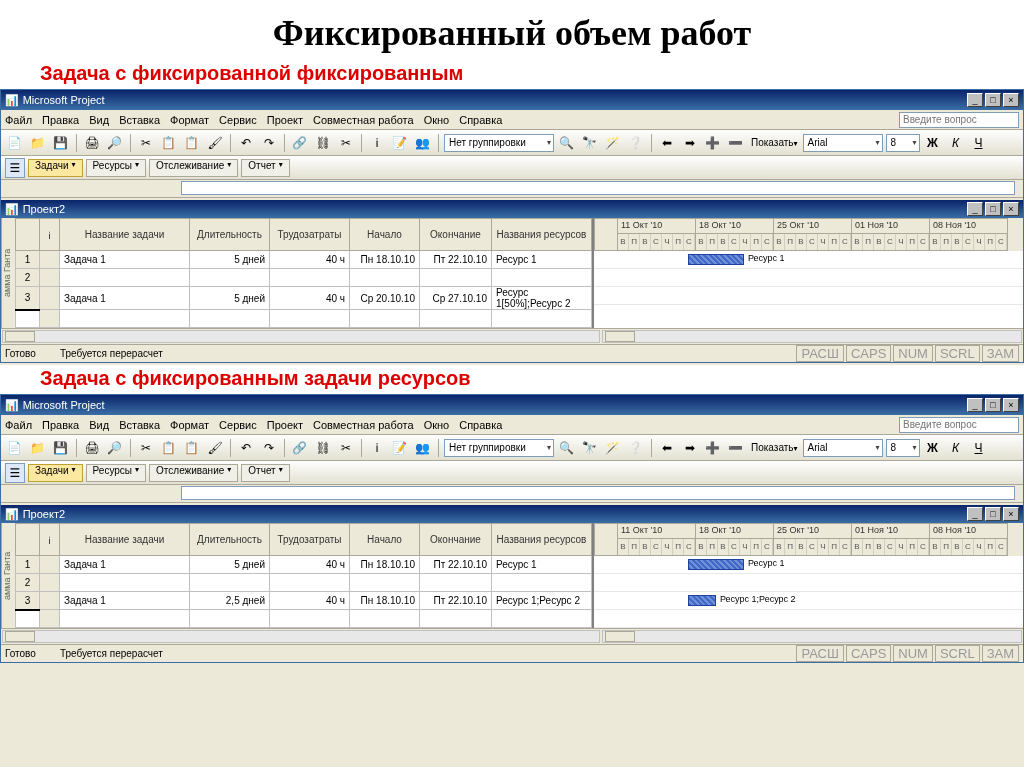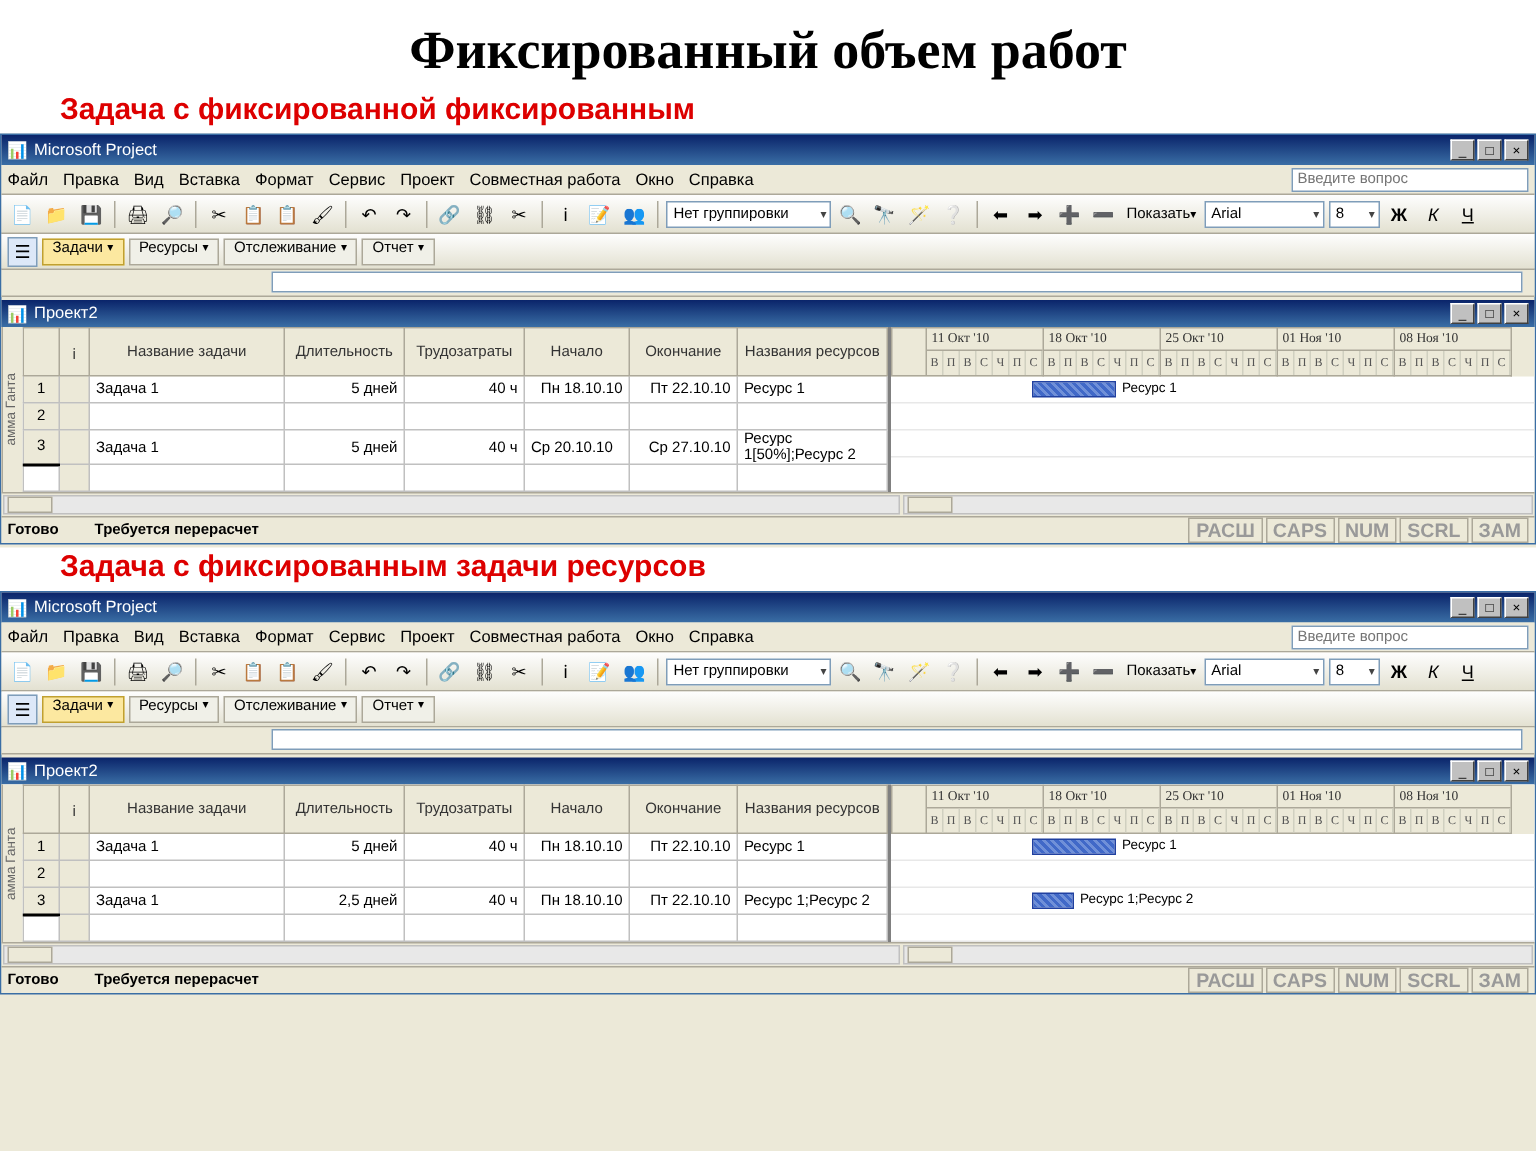--- a/index.html
+++ b/index.html
@@ -6,21 +6,21 @@
 body { font-family: Tahoma, Arial, sans-serif; font-size: 11px; background: #ece9d8; width: 1024px; }
 .slide-title { font-family: "Times New Roman", serif; font-weight: bold; font-size: 36px; text-align: center; padding: 12px 0 6px; background: #fff; }
 .section-title { font-family: Arial, sans-serif; font-weight: bold; font-size: 20px; color: #d00; padding: 2px 40px 4px; background: #fff; }
 .app-window { border: 1px solid #3a6ea5; margin-bottom: 2px; }
 .titlebar { background: linear-gradient(#0a246a, #3a6ea5); color: #fff; display: flex; align-items: center; height: 20px; padding: 0 4px; font-size: 11px; }
 .titlebar .title { flex: 1; }
 .win-btns { display: flex; gap: 2px; }
 .win-btn { width: 16px; height: 14px; background: #c0c0c0; border: 1px solid #fff; border-right-color: #404040; border-bottom-color: #404040; font-size: 9px; text-align: center; line-height: 12px; color: #000; }
 .menubar { background: #ece9d8; display: flex; align-items: center; height: 20px; padding: 0 4px; gap: 10px; border-bottom: 1px solid #aca899; }
 .menubar .mi { color: #000; }
-.help-box { margin-left: auto; width: 158px; height: 16px; background: #fff; border: 1px solid #7f9db9; color: #999; padding: 0 3px; font-size: 10px; }
+.help-box { margin-left: auto; width: 120px; height: 16px; background: #fff; border: 1px solid #7f9db9; color: #999; padding: 0 3px; font-size: 10px; }
 .toolbar { background: linear-gradient(#fefefe, #e3e1d1); display: flex; align-items: center; height: 26px; padding: 0 4px; gap: 3px; border-bottom: 1px solid #aca899; }
 .tbtn { width: 20px; height: 20px; border: 1px solid transparent; display: inline-flex; align-items: center; justify-content: center; font-size: 12px; }
 .tsep { width: 1px; height: 18px; background: #aca899; margin: 0 2px; }
 .tcombo { height: 18px; border: 1px solid #7f9db9; background: #fff; padding: 0 14px 0 4px; font-size: 10px; position: relative; display: inline-flex; align-items: center; }
 .tcombo::after { content: "▾"; position: absolute; right: 2px; font-size: 8px; color: #444; }
 .ttext { font-size: 10px; padding: 0 2px; }
 .toolbar2 { background: linear-gradient(#fefefe, #e3e1d1); display: flex; align-items: center; height: 24px; padding: 0 4px; gap: 3px; border-bottom: 1px solid #aca899; }
 .pillbtn { height: 18px; padding: 0 6px; border: 1px solid #aca899; background: #f0f0e8; font-size: 10px; display: inline-flex; gap: 3px; }
 .pillbtn.active { background: #fce8a0; border-color: #c0a030; }
 .editrow { background: #ece9d8; height: 18px; border-bottom: 1px solid #aca899; display: flex; padding-left: 180px;}
@@ -29,30 +29,30 @@
 .doc-titlebar .title { flex: 1; }
 .grid-area { display: flex; background: #fff; }
 .left-grid { border-right: 2px solid #808080; }
 .gantt-label { width: 14px; background: #ece9d8; writing-mode: vertical-rl; text-align: center; font-size: 9px; color: #666; border-right: 1px solid #aca899; padding: 4px 0; transform: rotate(180deg); }
 table.sheet { border-collapse: collapse; font-size: 10px; }
 table.sheet th { background: #ece9d8; border: 1px solid #aca899; height: 32px; font-weight: normal; color: #333; padding: 0 4px; }
 table.sheet td { border: 1px solid #c0c0c0; height: 18px; padding: 0 4px; background: #fff; }
 table.sheet .rowhdr { background: #ece9d8; text-align: center; width: 24px; }
 table.sheet .ico { width: 20px; background: #ece9d8; text-align:center; color:#2a6; }
 .right-gantt { flex: 1; overflow: hidden; position: relative; }
-.timehdr { display: flex; background: #ece9d8; font-family: Liberation Serif, serif; }
+.timehdr { display: flex; background: #ece9d8; }
 .weekcol { border: 1px solid #aca899; border-left: none; font-size: 9px; }
 .weekcol .wtop { height: 15px; border-bottom: 1px solid #aca899; padding: 1px 3px; color: #333; }
 .weekcol .wbot { height: 16px; display: flex; }
 .weekcol .dcell { flex:1; border-right: 1px solid #d0d0c0; text-align: center; color: #555; font-size: 8px; line-height: 16px; }
 .gantt-rows { position: relative; }
 .gantt-row { height: 18px; border-bottom: 1px solid #e8e8e8; position: relative; }
 .bar { position: absolute; height: 11px; top: 3px; background: repeating-linear-gradient(45deg,#4169c8,#4169c8 2px,#7090d8 2px,#7090d8 4px); border: 1px solid #2040a0; }
 .barlabel { position: absolute; top: 2px; font-size: 9px; color: #000; white-space: nowrap; }
-.statusbar { background: #ece9d8; height: 18px; display: flex; align-items: center; border-top: 1px solid #aca899; font-size: 10px; padding: 0 4px; gap: 24px; font-weight: bold; }
+.statusbar { background: #ece9d8; height: 18px; display: flex; align-items: center; border-top: 1px solid #aca899; font-size: 10px; padding: 0 4px; gap: 24px; }
 .statusbar .sboxes { margin-left: auto; display: flex; gap: 2px; }
 .sbox { border: 1px solid #aca899; padding: 0 4px; color: #999; font-size: 13px; }
 .scrollh { height: 16px; background: #ece9d8; border-top: 1px solid #aca899; display:flex; }
 .scrollh .track { flex:1; background:#e8e8e8; border:1px solid #c0c0c0; margin:1px; position:relative;}
 .scrollh .thumb { position:absolute; left:2px; top:0; width:30px; height:100%; background:#ece9d8; border:1px solid #aca899;}
 .ic-new::before{content:"📄"} .ic-open::before{content:"📁"} .ic-save::before{content:"💾"}
 .ic-print::before{content:"🖨"} .ic-cut::before{content:"✂"} .ic-copy::before{content:"📋"}
 .ic-paste::before{content:"📋"} .ic-undo::before{content:"↶"} .ic-redo::before{content:"↷"}
 .ic-link::before{content:"🔗"} .ic-zoom::before{content:"🔍"} .ic-help::before{content:"❔"}
 .ic-left::before{content:"⬅"} .ic-right::before{content:"➡"} .ic-plus::before{content:"➕"} .ic-minus::before{content:"➖"}
@@ -181,21 +181,21 @@
       <td style="text-align:right"></td>
       <td style="text-align:right"></td>
       <td></td>
             </tr>
             <tr>
       <td class="rowhdr">3</td>
       <td class="ico"></td>
       <td>Задача 1</td>
       <td style="text-align:right">5 дней</td>
       <td style="text-align:right">40 ч</td>
-      <td style="text-align:left">Ср 20.10.10</td>
+      <td style="text-align:right">Ср 20.10.10</td>
       <td style="text-align:right">Ср 27.10.10</td>
       <td>Ресурс 1[50%];Ресурс 2</td>
             </tr>
             <tr>
               <td class="rowhdr" style="background:#fff;border-top:2px solid #000"></td>
               <td class="ico"></td>
               <td></td>
               <td></td>
               <td></td>
               <td></td>

